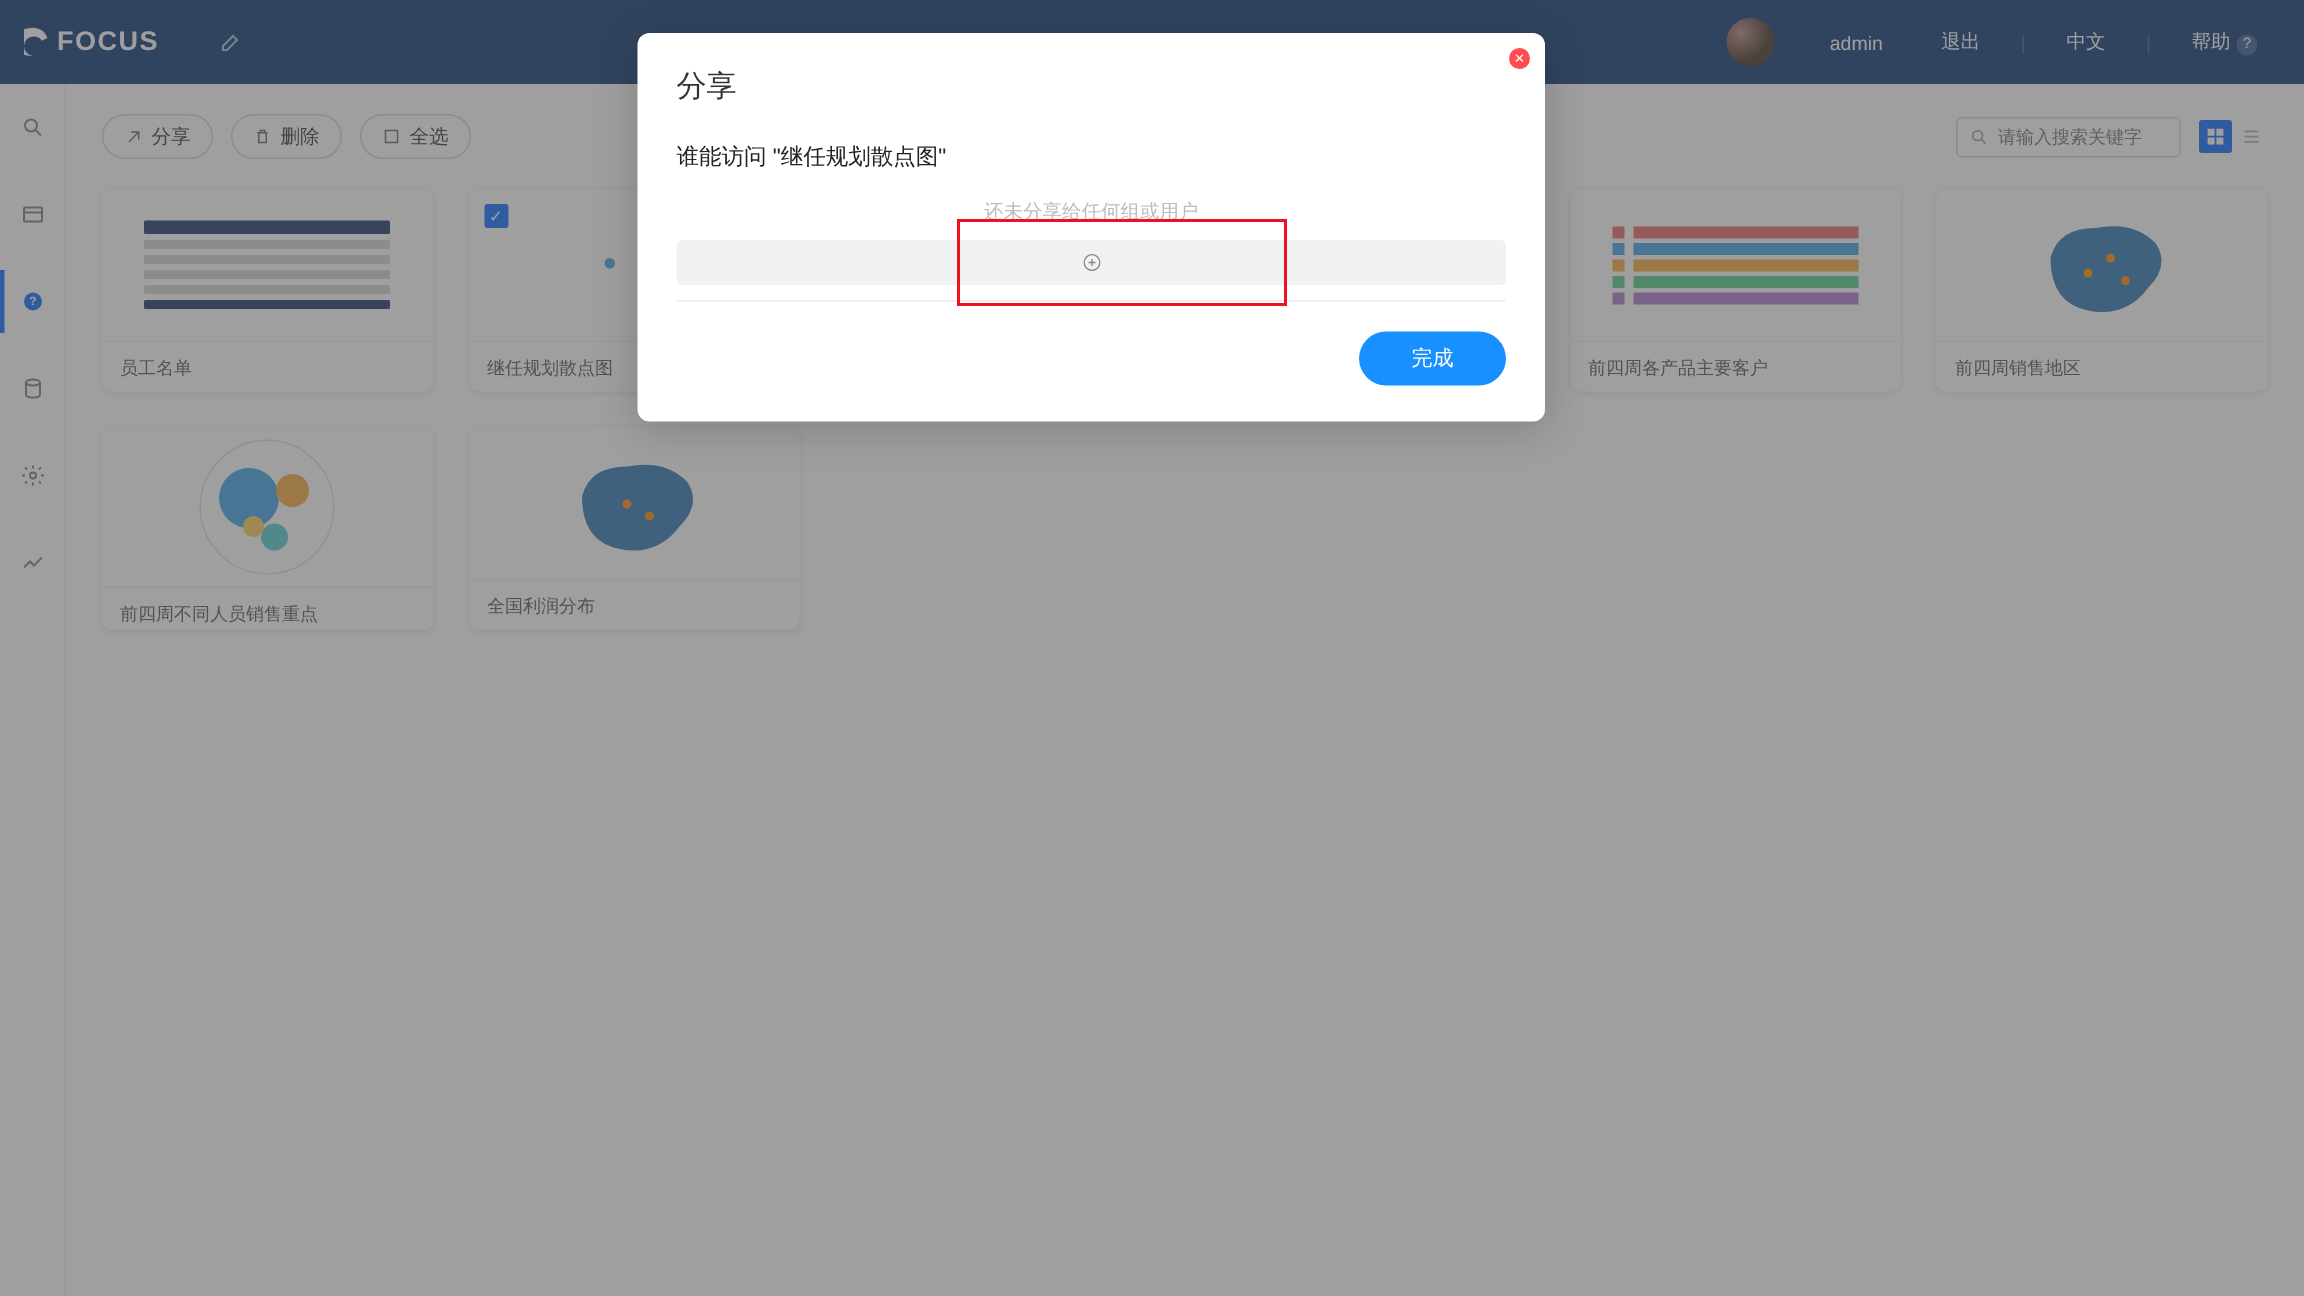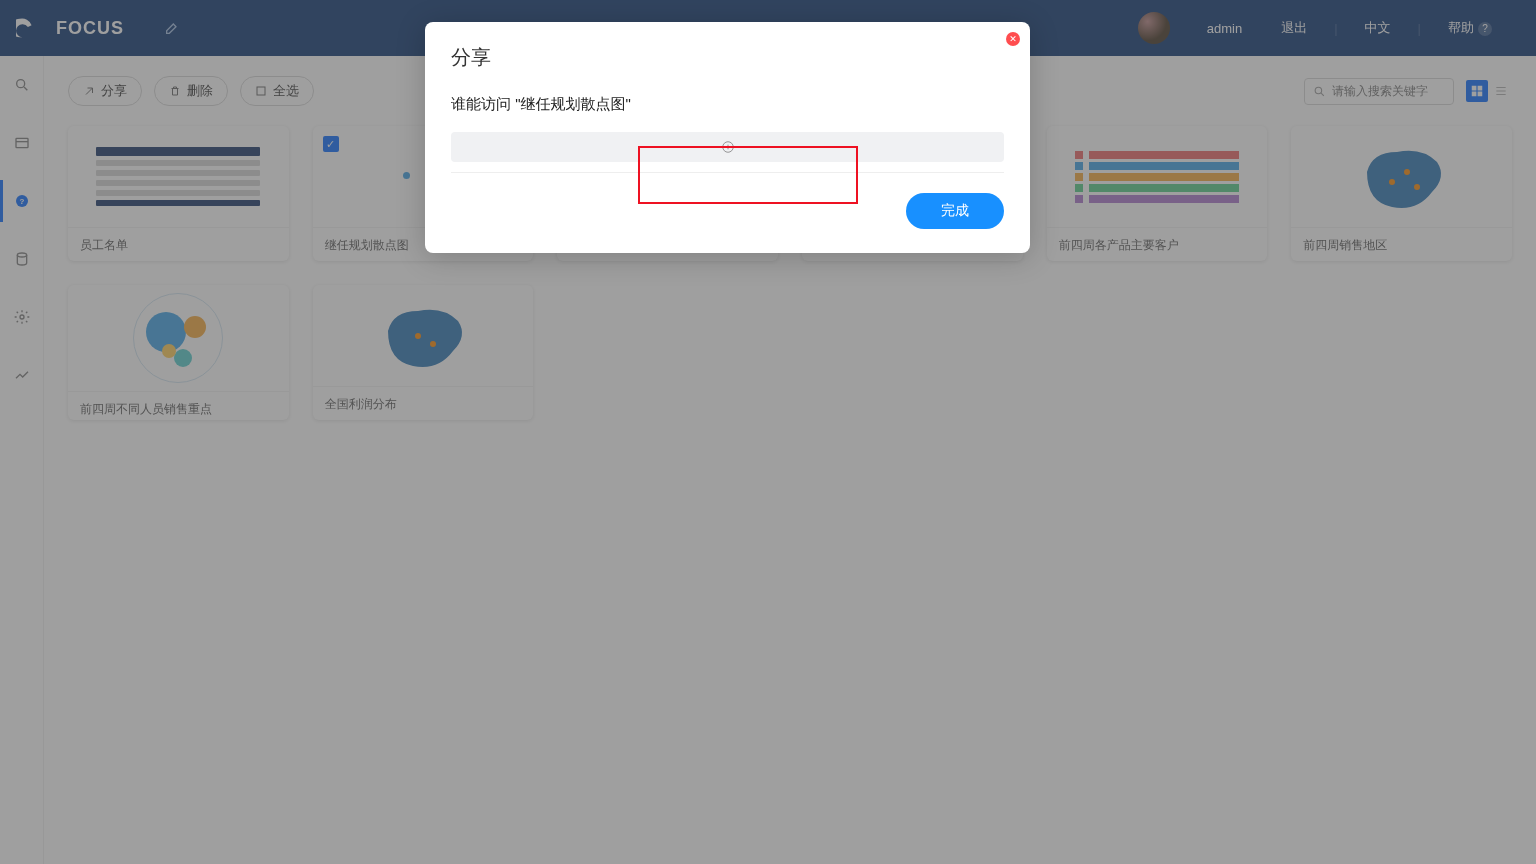--- a/index.html
+++ b/index.html
@@ -1,22 +1,22 @@
 <!DOCTYPE html>
 <html><head>
 <meta charset="utf-8">
 <style>
 *{margin:0;padding:0;box-sizing:border-box;font-family:-apple-system,"PingFang SC","Microsoft YaHei",sans-serif}
 body{width:1536px;height:864px;background:#fff;overflow:hidden;position:relative}
 .header{height:56px;background:#0c3571;display:flex;align-items:center;color:#fff;font-size:13px}
-.logo{display:flex;align-items:center;margin-left:16px;gap:18px}
+.logo{display:flex;align-items:flex-start;margin-left:16px;gap:0}
 .logo-mark{width:22px;height:22px}
 .logo-text{font-size:18px;font-weight:600;letter-spacing:1px}
 .edit-icon{margin-left:40px;color:#a0bce0;cursor:pointer}
-.header-right{margin-left:auto;display:flex;align-items:center;gap:15px;padding-right:32px}
+.header-right{margin-left:auto;display:flex;align-items:center;gap:15px;padding-right:19px}
 .avatar{width:32px;height:32px;border-radius:50%;background:radial-gradient(circle at 30% 30%,#b88,#432 60%);margin-right:10px}
 .hdr-link{padding:0 12px;cursor:pointer}
 .hdr-sep{color:#3b5d8f}
 .help-badge{display:inline-flex;align-items:center;justify-content:center;width:14px;height:14px;border-radius:50%;background:#3b5d8f;font-size:10px;margin-left:4px}
 .sidebar{position:absolute;left:0;top:56px;width:44px;height:calc(100% - 56px);background:#fff;display:flex;flex-direction:column;align-items:center;padding-top:14px;gap:28px;border-right:1px solid #f0f0f0}
 .sb-item{width:44px;height:30px;display:flex;align-items:center;justify-content:center;color:#7c7c7c;cursor:pointer;position:relative}
 .sb-item.active{color:#0a6cff}
 .sb-item.active::before{content:"";position:absolute;left:0;top:-6px;width:3px;height:42px;background:#0a6cff}
 .main{position:absolute;left:44px;top:56px;right:0;bottom:0;padding:20px 24px;overflow:auto}
 .toolbar{display:flex;align-items:center;gap:12px;margin-bottom:20px}
@@ -284,20 +284,21 @@
   </div>
 </div>
 
 <div class="overlay"></div>
 <div class="modal">
   <div class="modal-close">✕</div>
   <div class="modal-title">分享</div>
   <div class="modal-sub">
     <span>谁能访问 "</span><span>继任规划散点图</span><span>"</span>
   </div>
+  <div class="empty-tip">还未分享给任何组或用户</div>
   <div class="add-bar">
     <svg width="14" height="14" viewBox="0 0 24 24">
         <circle cx="12" cy="12" r="9" fill="none" stroke="currentColor" stroke-width="1.5"></circle>
         <path stroke="currentColor" stroke-width="1.5" d="M12 8v8M8 12h8"></path>
       </svg>
   </div>
   <div class="divider"></div>
   <button class="done-btn">完成</button>
 </div>
 <div class="highlight-box"></div>

